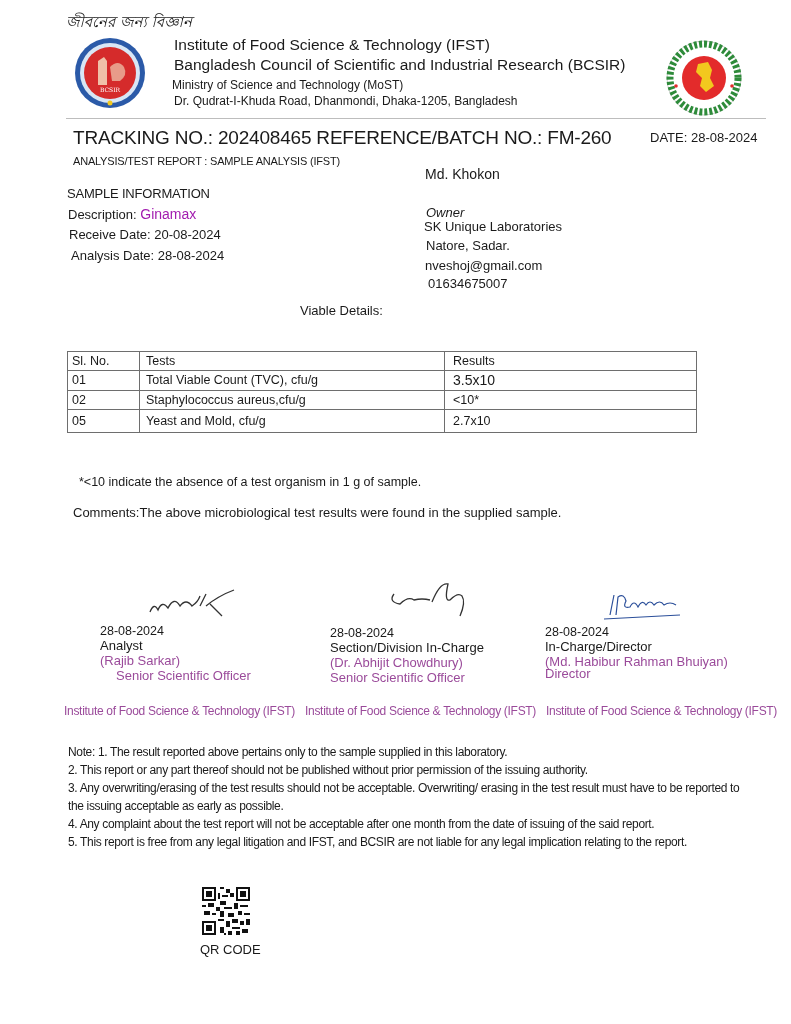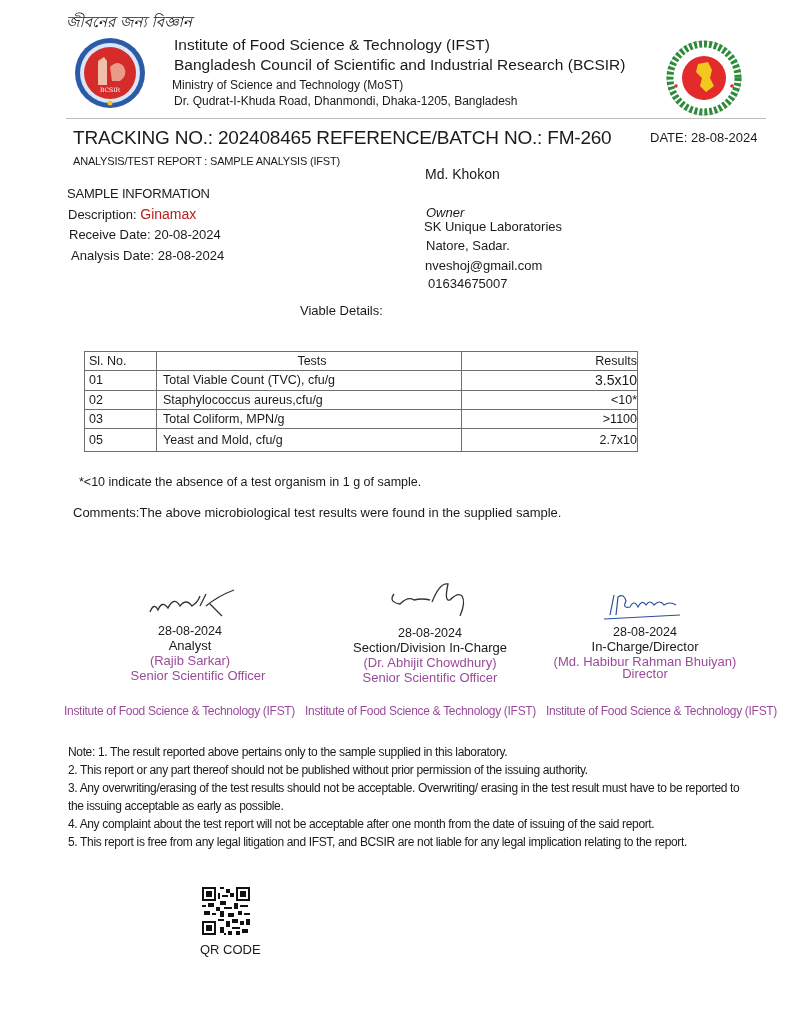--- a/index.html
+++ b/index.html
@@ -12,44 +12,44 @@
   .org1 { left: 174px; top: 36px; font-size: 15.5px; }
   .org2 { left: 174px; top: 56px; font-size: 15.5px; }
   .org3 { left: 172px; top: 78px; font-size: 12px; }
   .org4 { left: 174px; top: 94px; font-size: 12px; }
   .hr { left: 66px; top: 118px; width: 700px; height: 1px; background: #bdbdbd; }
   .tracking { left: 73px; top: 127px; font-size: 19px; letter-spacing: -0.2px; }
   .date-top { left: 650px; top: 130px; font-size: 13px; }
   .report-type { left: 73px; top: 155px; font-size: 11px; letter-spacing: -0.2px; }
   .s-info { left: 67px; top: 186px; font-size: 13px; letter-spacing: -0.2px; }
   .s-desc { left: 68px; top: 206px; font-size: 13px; }
-  .s-desc .val { font-size: 14px; color: #b91c1c; }
+  .s-desc .val { font-size: 14px; color: #a21caf; }
   .s-recv { left: 69px; top: 227px; font-size: 13px; }
   .s-anal { left: 71px; top: 248px; font-size: 13px; }
   .c-name { left: 425px; top: 166px; font-size: 14px; }
   .c-role { left: 426px; top: 205px; font-size: 13px; font-style: italic; }
   .c-org { left: 424px; top: 219px; font-size: 13px; }
   .c-addr { left: 426px; top: 238px; font-size: 13px; }
   .c-email { left: 425px; top: 258px; font-size: 13px; }
   .c-phone { left: 428px; top: 276px; font-size: 13px; }
   .report-details { left: 300px; top: 303px; font-size: 13px; }
-  table.results { position: absolute; left: 84px; top: 351px; width: 554px; border-collapse: collapse;
+  table.results { position: absolute; left: 67px; top: 351px; width: 630px; border-collapse: collapse;
                   font-size: 12.5px; }
   table.results td, table.results th { border: 1px solid #6e6e6e; padding: 0 0 0 4px; font-weight: normal;
                   height: 18px; line-height: 17px; text-align: left; }
   table.results th.c1, table.results td.c1 { width: 67px; }
   table.results th.c2, table.results td.c2 { width: 298px; padding-left: 6px; }
-  table.results th.c2 { text-align: center; }
-  table.results th.c3, table.results td.c3 { text-align: right; padding-left: 8px; }
+  table.results th.c2 { text-align: left; }
+  table.results th.c3, table.results td.c3 { text-align: left; padding-left: 8px; }
   table.results tr.r1 td { height: 19px; }
   table.results tr.r5 td { height: 22px; }
   .res-big { font-size: 14px; }
   .footnote { left: 79px; top: 475px; font-size: 12.5px; }
   .comments { left: 73px; top: 505px; font-size: 13px; }
-  .sig { position: absolute; text-align: center; }
+  .sig { position: absolute; }
   .sig .svgwrap { display: block; margin: 0 auto; }
   .sig .date { font-size: 12.5px; margin-top: 2px; }
   .sig .role { font-size: 13px; }
   .sig .name, .sig .title { font-size: 13px; color: #9a4a9a; }
   .inst { top: 704px; font-size: 12px; color: #9a4a9a; letter-spacing: -0.3px; }
   .note { left: 68px; font-size: 12px; letter-spacing: -0.35px; }
   .qr { left: 200px; top: 885px; width: 52px; height: 52px; }
   .qr-label { left: 200px; top: 942px; font-size: 13px; }
 </style>
 </head>
@@ -118,25 +118,20 @@
   <tbody>
     <tr class="r1">
       <td class="c1">01</td>
       <td class="c2">Total Viable Count (TVC), cfu/g</td>
       <td class="c3 res-big">3.5x10</td>
     </tr>
     <tr>
       <td class="c1">02</td>
       <td class="c2">Staphylococcus aureus,cfu/g</td>
       <td class="c3">&lt;10*</td>
-    </tr>
-    <tr>
-      <td class="c1">03</td>
-      <td class="c2">Total Coliform, MPN/g</td>
-      <td class="c3">&gt;1100</td>
     </tr>
     <tr class="r5">
       <td class="c1">05</td>
       <td class="c2">Yeast and Mold, cfu/g</td>
       <td class="c3">2.7x10</td>
     </tr>
   </tbody>
 </table>
 
 <div class="abs footnote">*&lt;10 indicate the absence of a test organism in 1 g of sample.</div>

